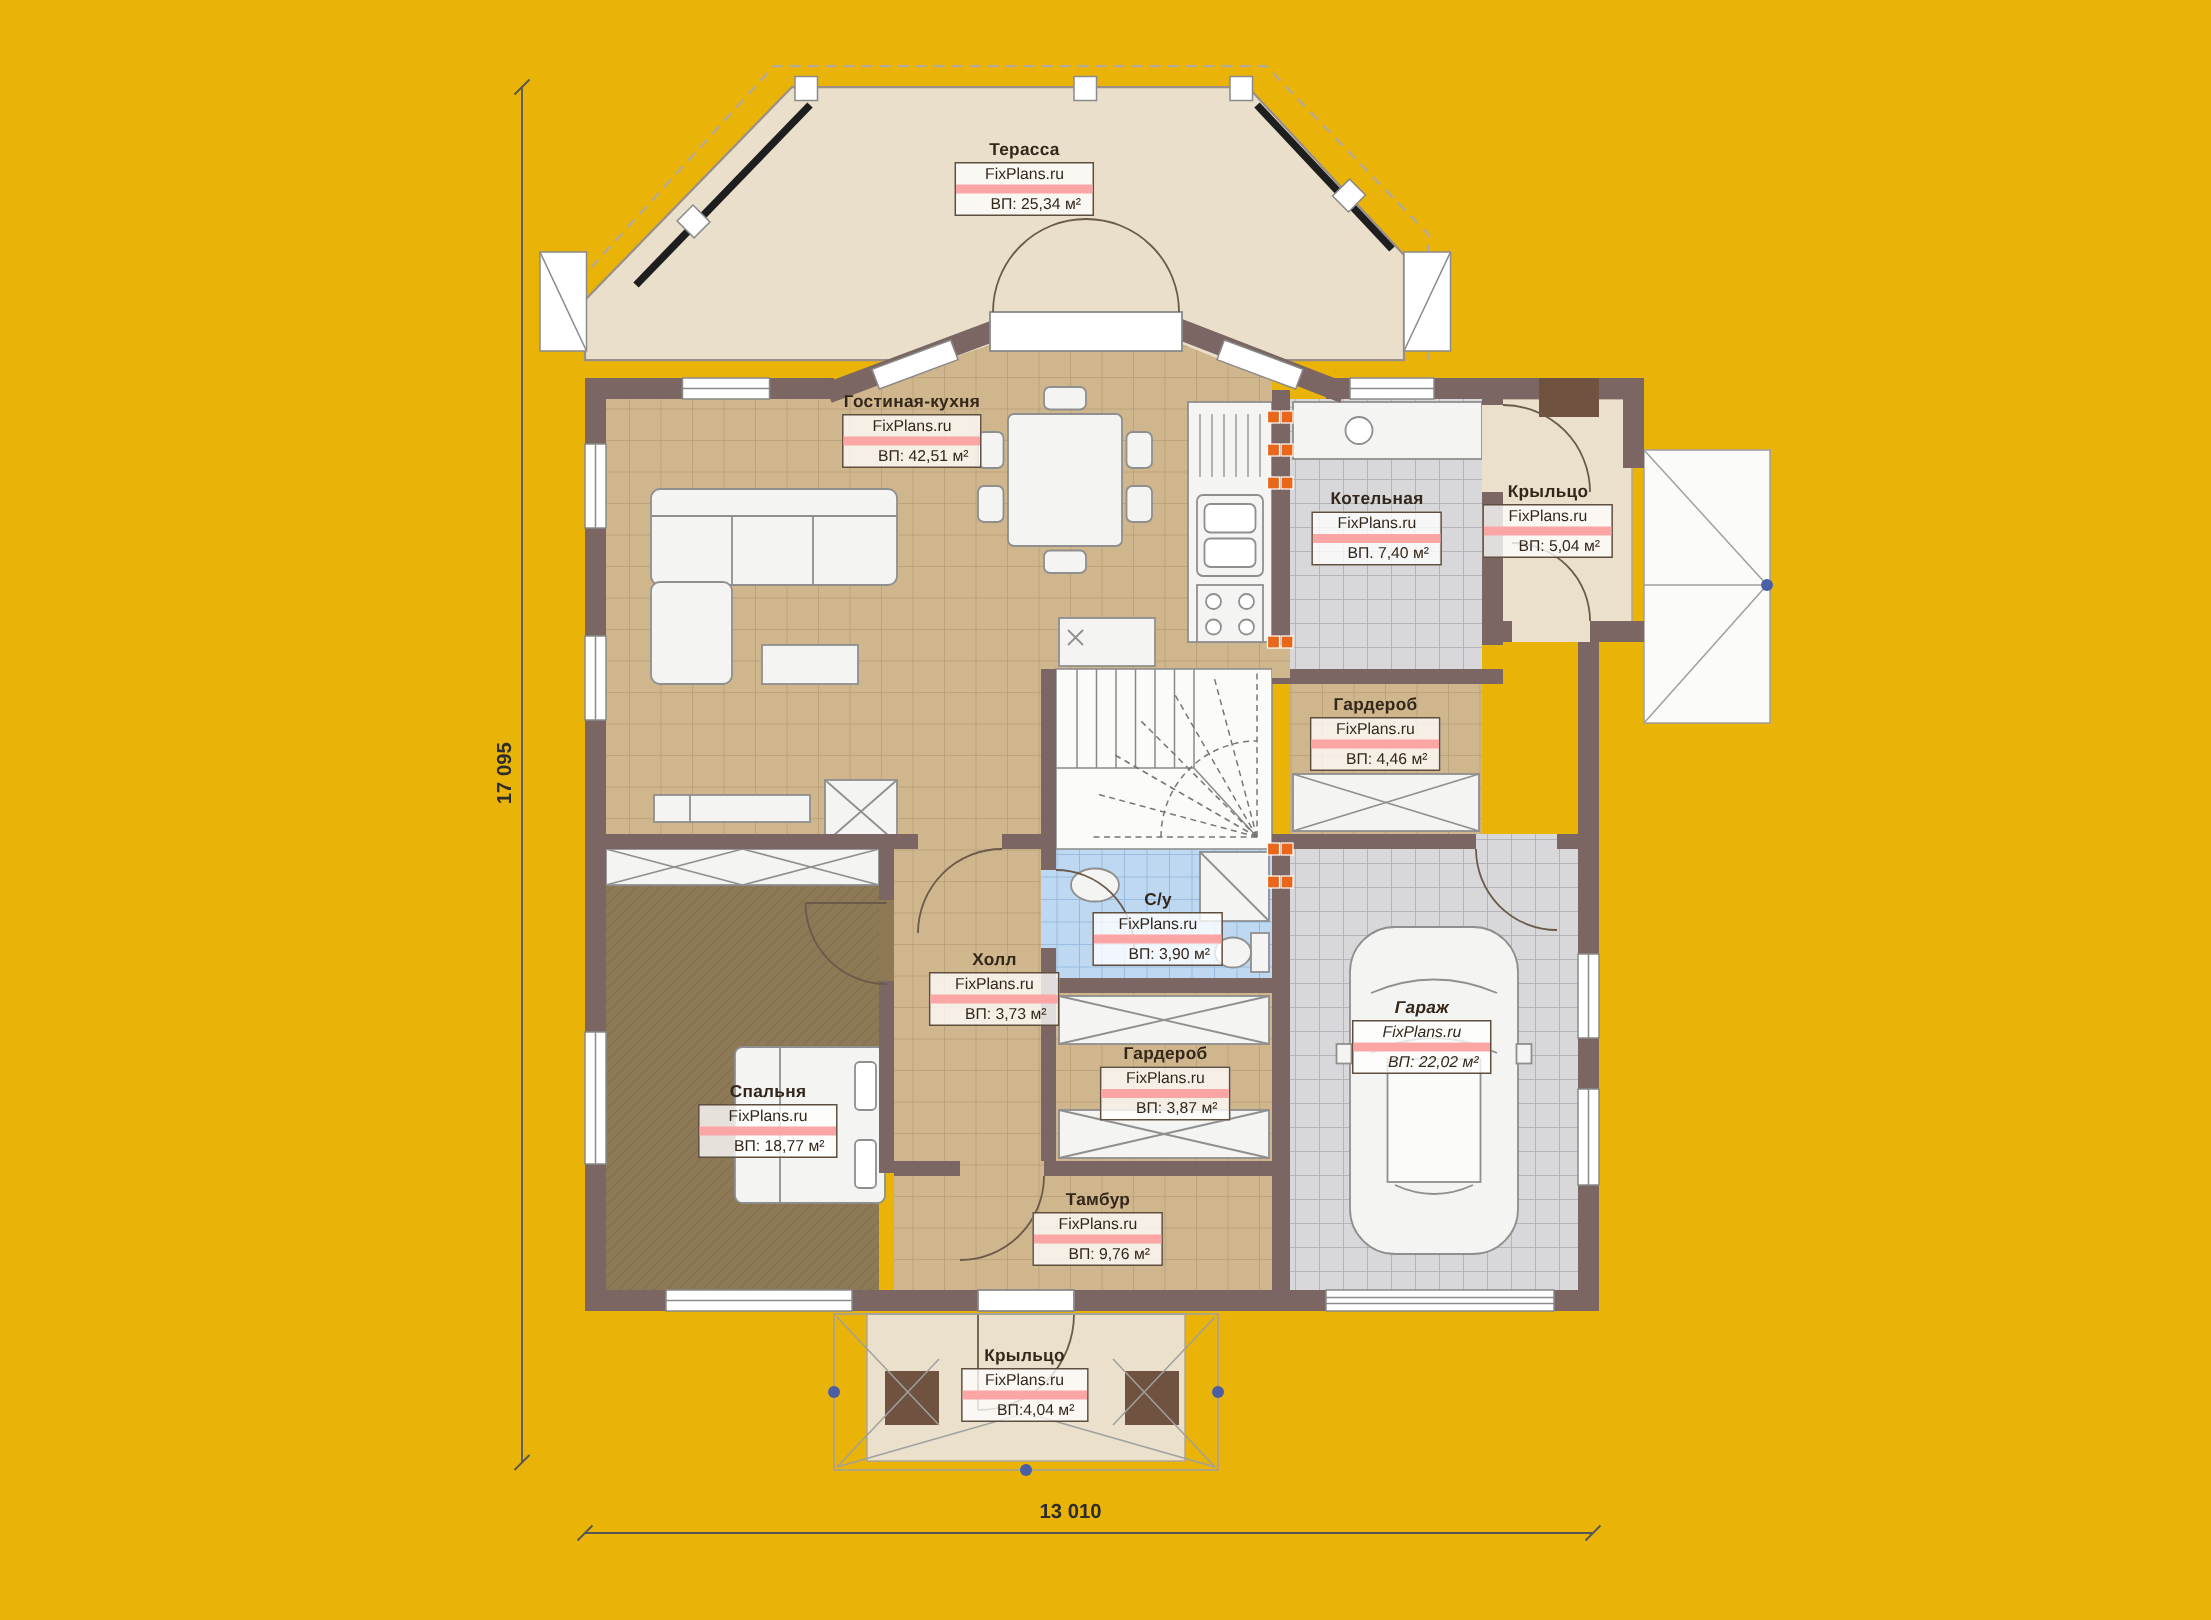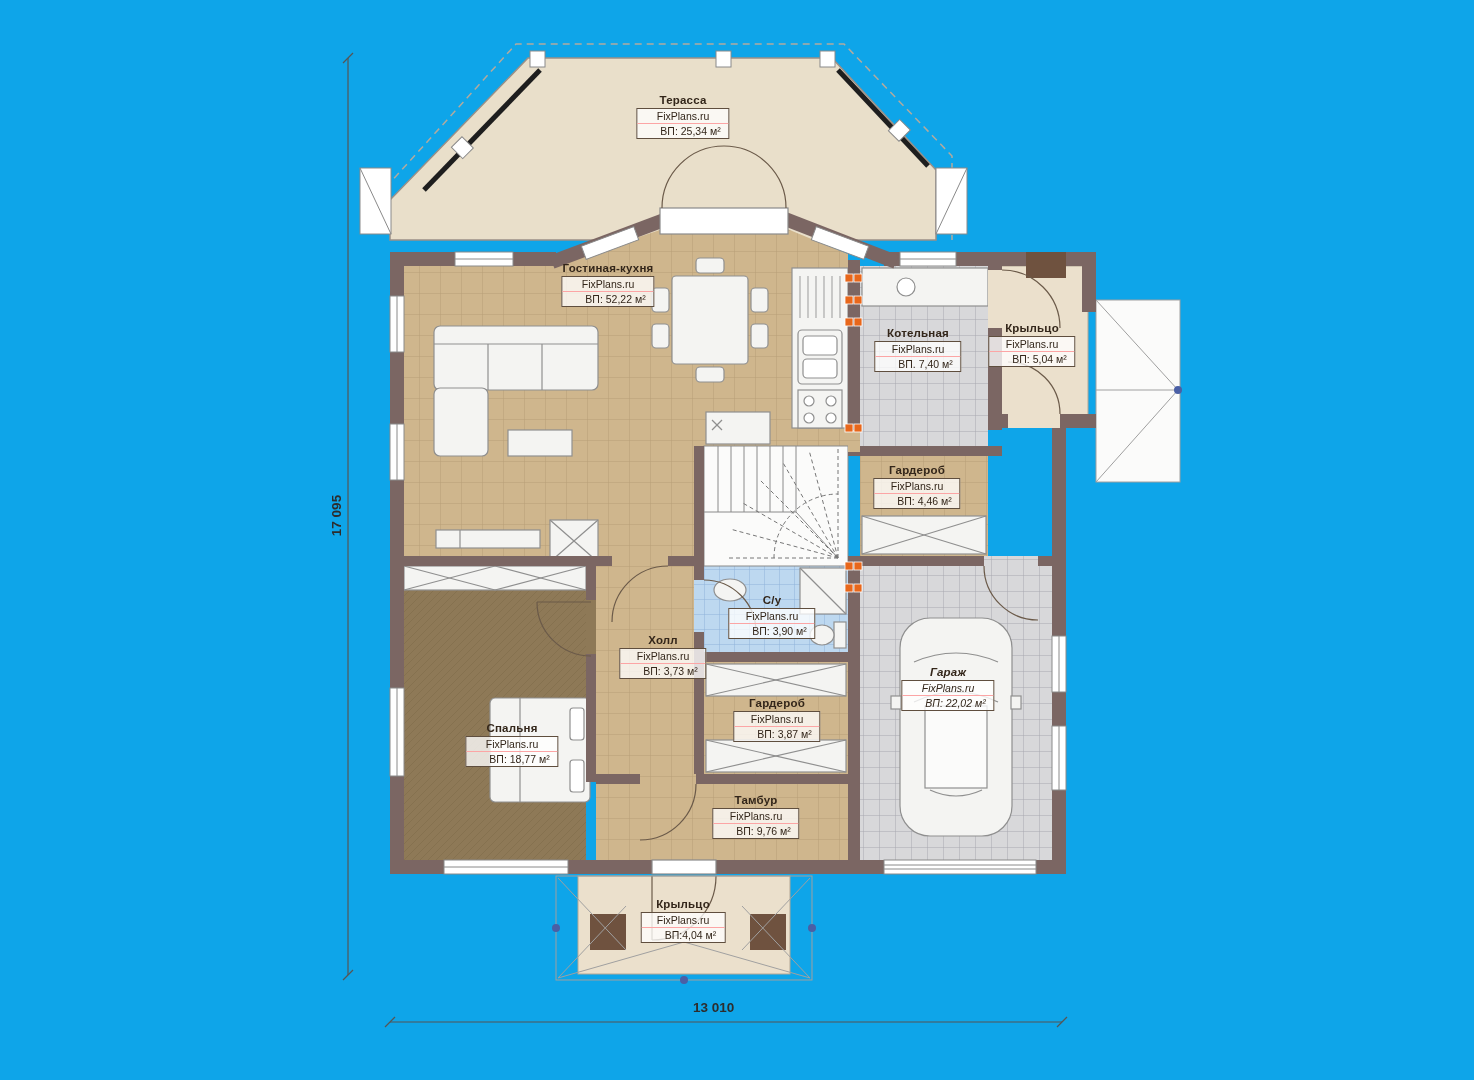--- a/index.html
+++ b/index.html
@@ -1,27 +1,27 @@
 <!DOCTYPE html>
 <html><head>
 <meta charset="utf-8">
 <style>
   html,body{margin:0;padding:0;background:#ffffff;}
   .canvas{
-    position:relative;width:1474px;height:1080px;background:#0ea5e9;
+    position:relative;width:1474px;height:1080px;background:#eab308;
     font-family:"Liberation Sans",sans-serif;overflow:hidden;
   }
   .plan-svg{position:absolute;left:0;top:0;}
   .room-label{
     position:absolute;transform:translateX(-50%);text-align:center;
     color:#33261a;z-index:3;white-space:nowrap;
   }
   .rl-name{font-size:11.5px;font-weight:bold;letter-spacing:.2px;margin-bottom:2px;}
   .rl-box{display:inline-block;border:1px solid #5f4e3e;background:rgba(255,255,255,0.78);}
-  .rl-brand{font-size:10.5px;padding:1px 8px;border-bottom:1px solid #fca5a5;}
+  .rl-brand{font-size:10.5px;padding:1px 8px;border-bottom:6px solid #fca5a5;}
   .rl-area{font-size:10.5px;padding:1px 8px;margin-left:15px;}
   .dim{position:absolute;font-size:13.5px;font-weight:bold;color:#2d2d2d;z-index:3;}
   .dim-v{transform:rotate(-90deg);transform-origin:center center;}
 </style>
 </head>
 <body>
 
 <div class="canvas">
 
 <svg class="plan-svg" width="1474" height="1080" viewBox="0 0 1474 1080">
@@ -331,21 +331,21 @@
 </svg>
 
 <div class="room-label" style="left:683px;top:94px;">
   <div class="rl-name">Терасса</div>
   <div class="rl-box"><div class="rl-brand">FixPlans.ru</div>
   <div class="rl-area">ВП: 25,34 м²</div></div>
 </div>
 <div class="room-label" style="left:608px;top:262px;">
   <div class="rl-name">Гостиная-кухня</div>
   <div class="rl-box"><div class="rl-brand">FixPlans.ru</div>
-  <div class="rl-area">ВП: 52,22 м²</div></div>
+  <div class="rl-area">ВП: 42,51 м²</div></div>
 </div>
 <div class="room-label" style="left:918px;top:327px;">
   <div class="rl-name">Котельная</div>
   <div class="rl-box"><div class="rl-brand">FixPlans.ru</div>
   <div class="rl-area">ВП. 7,40 м²</div></div>
 </div>
 <div class="room-label" style="left:1032px;top:322px;">
   <div class="rl-name">Крыльцо</div>
   <div class="rl-box"><div class="rl-brand">FixPlans.ru</div>
   <div class="rl-area">ВП: 5,04 м²</div></div>
@@ -368,21 +368,21 @@
 <div class="room-label" style="left:777px;top:697px;">
   <div class="rl-name">Гардероб</div>
   <div class="rl-box"><div class="rl-brand">FixPlans.ru</div>
   <div class="rl-area">ВП: 3,87 м²</div></div>
 </div>
 <div class="room-label" style="left:512px;top:722px;">
   <div class="rl-name">Спальня</div>
   <div class="rl-box"><div class="rl-brand">FixPlans.ru</div>
   <div class="rl-area">ВП: 18,77 м²</div></div>
 </div>
-<div class="room-label" style="left:756px;top:794px;">
+<div class="room-label" style="left:732px;top:794px;">
   <div class="rl-name">Тамбур</div>
   <div class="rl-box"><div class="rl-brand">FixPlans.ru</div>
   <div class="rl-area">ВП: 9,76 м²</div></div>
 </div>
 <div class="room-label" style="left:948px;top:666px;font-style:italic;">
   <div class="rl-name">Гараж</div>
   <div class="rl-box"><div class="rl-brand">FixPlans.ru</div>
   <div class="rl-area">ВП: 22,02 м²</div></div>
 </div>
 <div class="room-label" style="left:683px;top:898px;">

